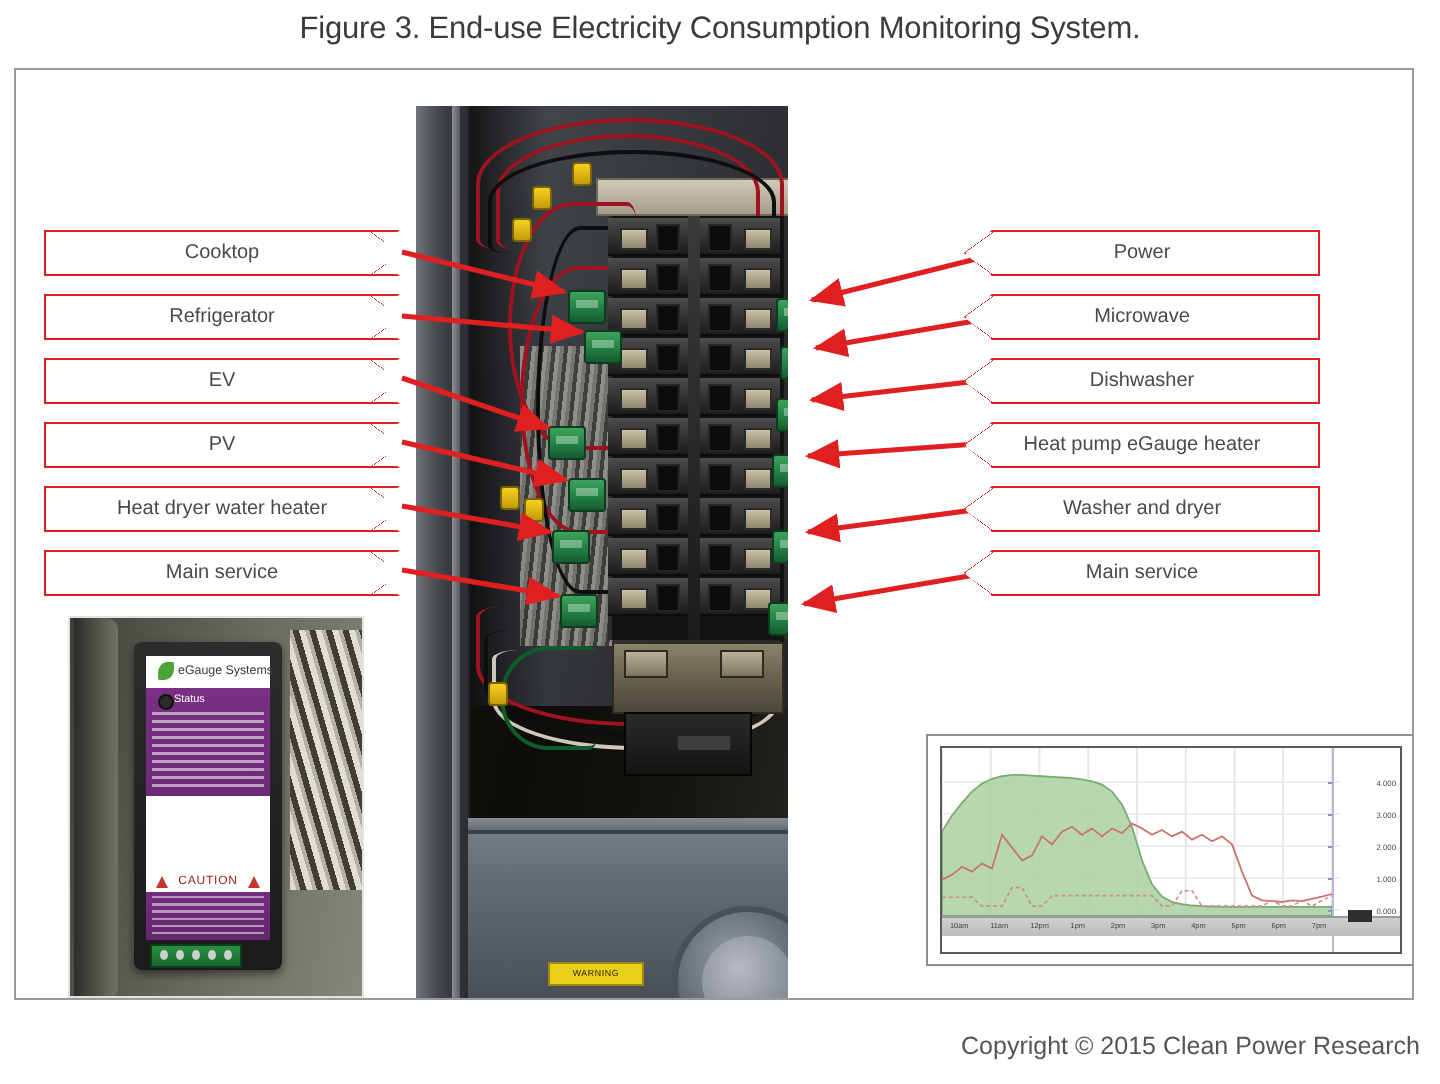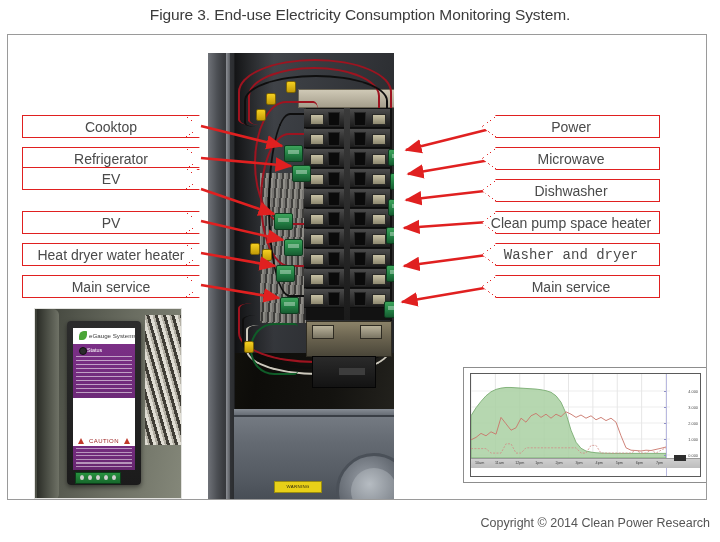--- a/index.html
+++ b/index.html
@@ -318,21 +318,21 @@
     position:absolute;right:14px;top:81px;width:12px;height:6px;
     background:#2e2e2e;
     font-size:3.4px;color:#fff;line-height:6px;text-align:center;
   }
 
   
   .callout{
     position:absolute;height:23px;
     background:#ffffff;
     display:flex;align-items:center;justify-content:center;
-    font-size:14px;color:#4a4a4a;
+    font-size:10px;color:#4a4a4a;
     box-sizing:border-box;
     white-space:nowrap;
   }
   .callout.left{
     left:14px;width:178px;
     border:1px solid #e02020;
     clip-path:polygon(0 0, 100% 0, calc(100% - 14px) 50%, 100% 100%, 0 100%);
   }
   
   .callout.left::after{
@@ -563,21 +563,21 @@
     </g>
   </svg>
 
   <div id="callouts-left">
       <div class="callout left" style="top: 80px;">
         <span class="lbl">Cooktop</span>
       </div>
       <div class="callout left" style="top: 112px;">
         <span class="lbl">Refrigerator</span>
       </div>
-      <div class="callout left" style="top: 132px;">
+      <div class="callout left" style="top: 144px;">
         <span class="lbl">EV</span>
       </div>
       <div class="callout left" style="top: 176px;">
         <span class="lbl">PV</span>
       </div>
       <div class="callout left" style="top: 208px;">
         <span class="lbl">Heat dryer water heater</span>
       </div>
       <div class="callout left" style="top: 240px;">
         <span class="lbl">Main service</span>
@@ -587,25 +587,25 @@
       <div class="callout right" style="top: 80px; left: 474px;">
         <span class="lbl">Power</span>
       </div>
       <div class="callout right" style="top: 112px; left: 474px; text-align: right;">
         <span class="lbl">Microwave</span>
       </div>
       <div class="callout right" style="top: 144px; left: 474px;">
         <span class="lbl">Dishwasher</span>
       </div>
       <div class="callout right" style="top: 176px; left: 474px;">
-        <span class="lbl">Clean pump space heater</span>
-      </div>
-      <div class="callout right" style="top: 208px; left: 474px; font-family: Liberation Mono, monospace;">
+        <span class="lbl">Heat pump eGauge heater</span>
+      </div>
+      <div class="callout right" style="top: 208px; left: 474px;">
         <span class="lbl">Washer and dryer</span>
       </div>
       <div class="callout right" style="top: 240px; left: 474px;">
         <span class="lbl">Main service</span>
       </div>
     </div>
 
 </div>
 
-<div id="copyright">Copyright © 2014 Clean Power Research</div>
+<div id="copyright">Copyright © 2015 Clean Power Research</div>
 
 </body></html>

